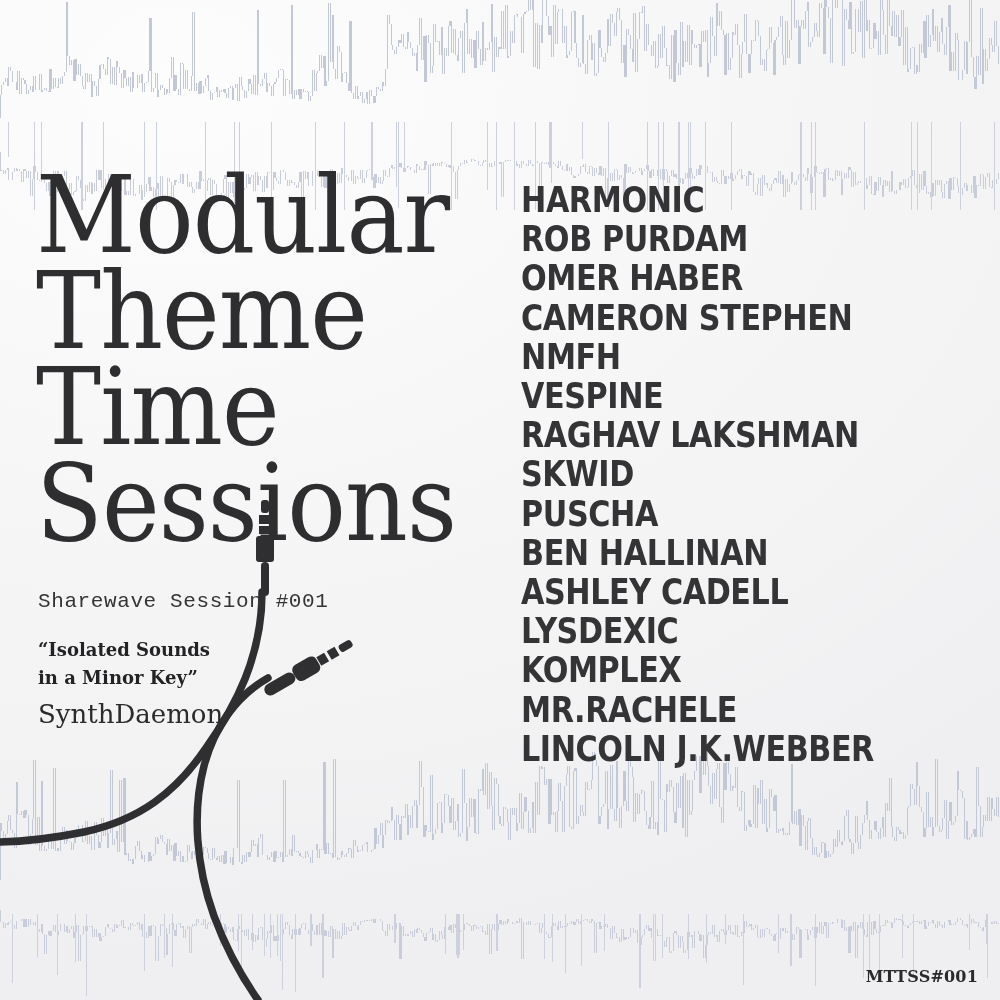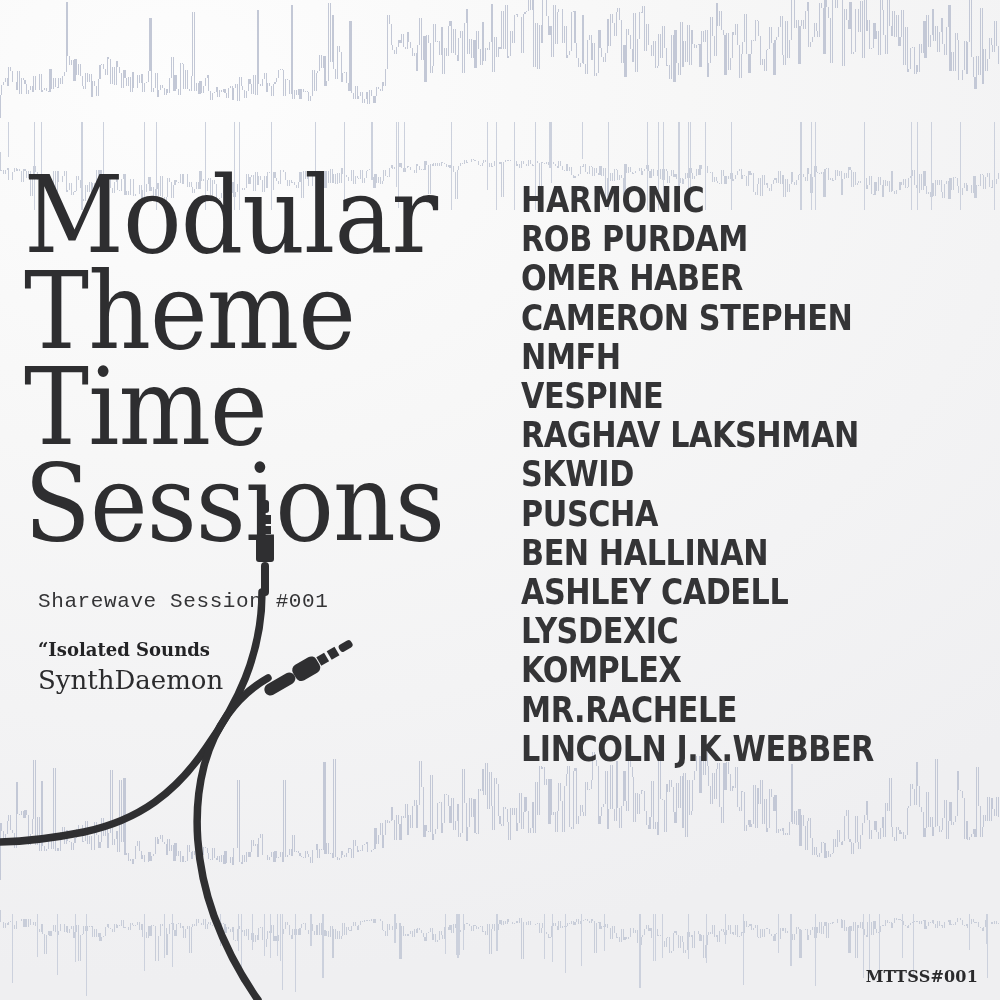--- a/index.html
+++ b/index.html
@@ -21,21 +21,21 @@
   .wave-layer{
     position:absolute;left:0;width:1000px;
     pointer-events:none;
   }
   #wave-top{top:0;height:210px;}
   #wave-bottom{top:752px;height:248px;}
   .wave-layer svg{display:block;width:1000px;height:100%;}
 
   
   #title-block{
-    position:absolute;left:24px;top:168px;width:470px;
+    position:absolute;left:36px;top:168px;width:470px;
   }
   .title-line{
     font-family:"DejaVu Serif", "Liberation Serif", serif;
     font-weight:400;
     font-size:106px;
     line-height:96px;
     letter-spacing:-1px;
     color:#2e2e30;
     white-space:nowrap;
     transform:scaleX(0.92);
@@ -80,21 +80,21 @@
     color:#232325;
     white-space:nowrap;
   }
   #quote-author{
     font-family:"DejaVu Serif", "Liberation Serif", serif;
     font-weight:400;
     font-size:26px;
     line-height:30px;
     color:#2b2b2d;
     white-space:nowrap;
-    margin-top:1px;
+    margin-top:7px;
   }
 
   
   #artist-list{
     position:absolute;left:521px;top:180px;width:430px;
   }
   .artist-row{
     font-family:"DejaVu Sans", "Liberation Sans", sans-serif;
     font-weight:700;
     font-size:36px;
@@ -190,20 +190,21 @@
         <rect x="36" y="23" width="27" height="18" rx="6"></rect>
         <rect x="2" y="26" width="34" height="12" rx="6"></rect>
       </g>
     </svg>
   </div>
 
   <div id="session-line">Sharewave Session #001</div>
 
   <div id="quote-block">
     <div class="quote-line">“Isolated Sounds</div>
+    <div class="quote-line">in a Minor Key”</div>
     <div id="quote-author">SynthDaemon</div>
   </div>
 
   <div id="artist-list">
       <div class="artist-row">HARMONIC</div>
       <div class="artist-row">ROB PURDAM</div>
       <div class="artist-row">OMER HABER</div>
       <div class="artist-row">CAMERON STEPHEN</div>
       <div class="artist-row">NMFH</div>
       <div class="artist-row">VESPINE</div>

